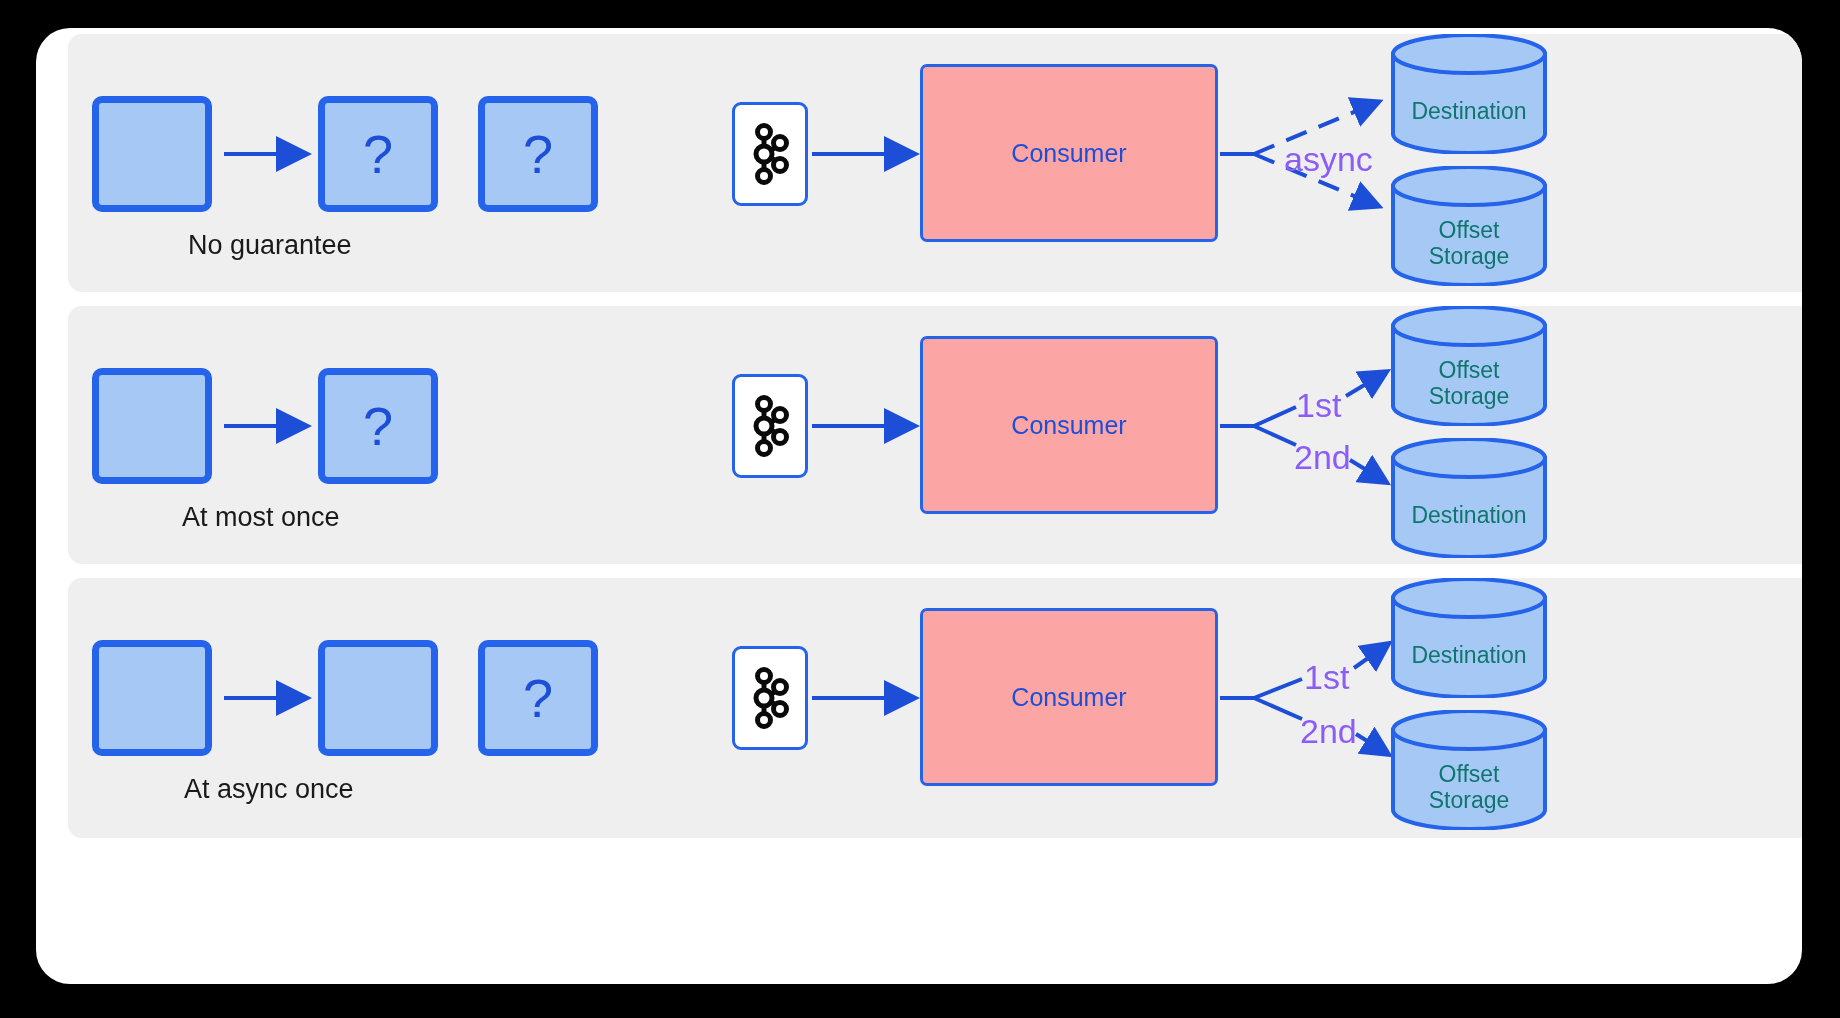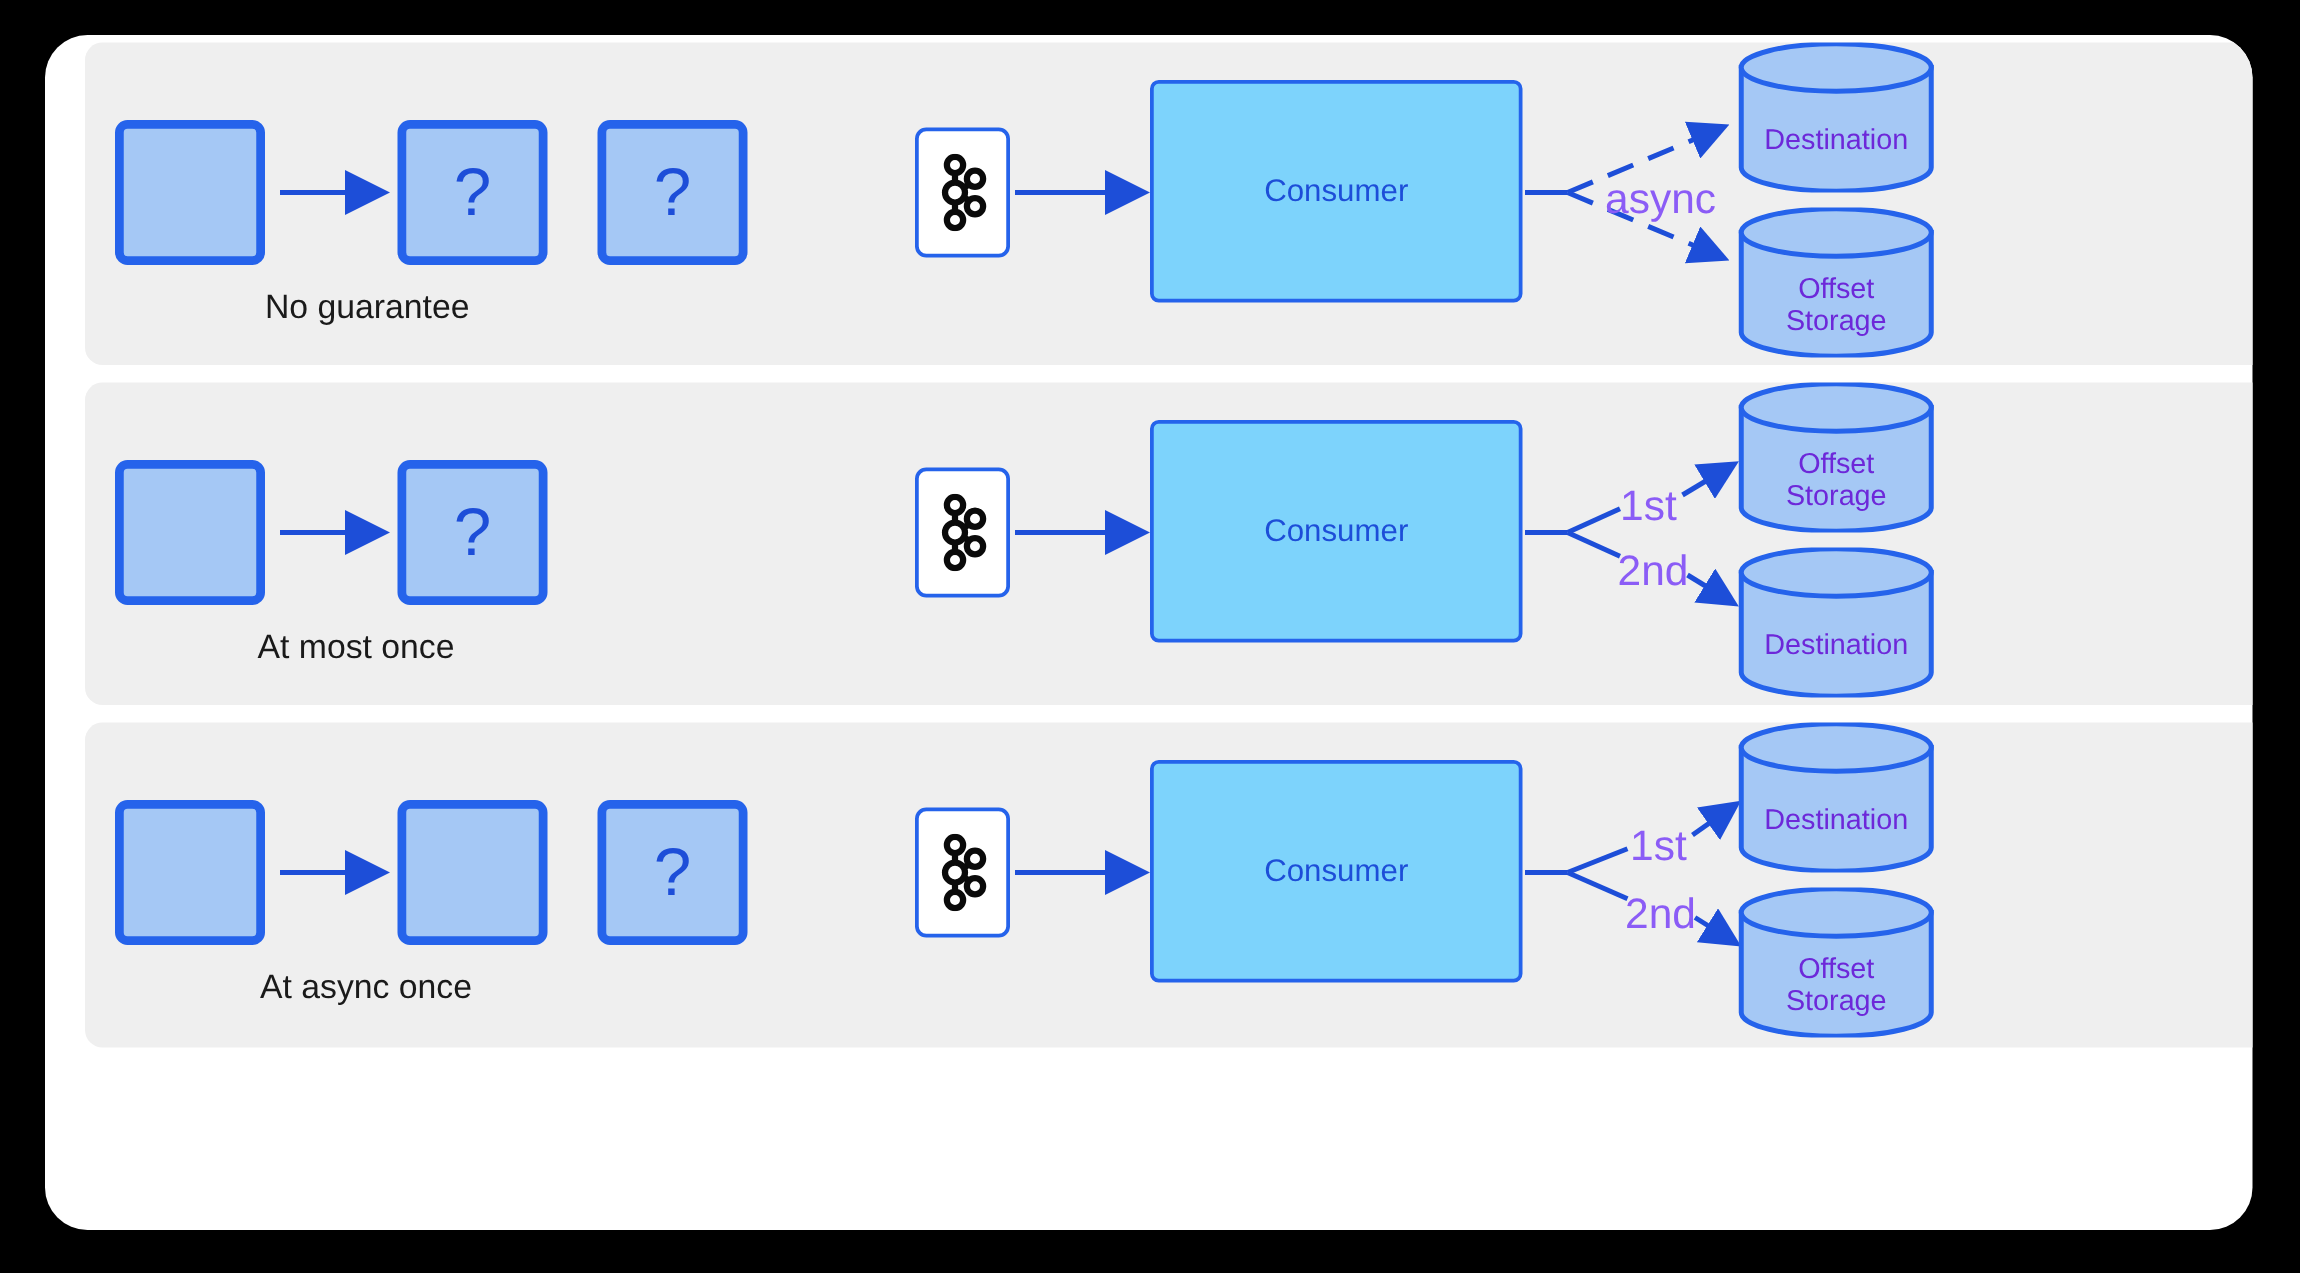--- a/index.html
+++ b/index.html
@@ -63,42 +63,41 @@
     font-family: "Liberation Sans", sans-serif;
   }
 
   
   .caption {
     position: absolute;
     color: #1a1a1a;
     font-size: 27px;
     font-family: "Liberation Sans", sans-serif;
     white-space: nowrap;
-    margin-left: 24px;
   }
 
   
   .kafka-card {
     position: absolute;
     box-sizing: border-box;
     width: 76px;
     height: 104px;
     background: #ffffff;
     border: 3px solid #2563eb;
     border-radius: 9px;
     display: flex;
     align-items: center;
     justify-content: center;
   }
 
   
   .consumer {
     position: absolute;
     box-sizing: border-box;
-    background: #7dd3fc;
+    background: #fca5a5;
     border: 3px solid #2563eb;
     border-radius: 7px;
     display: flex;
     align-items: center;
     justify-content: center;
     color: #1d4ed8;
     font-size: 25px;
     font-family: "Liberation Sans", sans-serif;
   }
 
@@ -111,21 +110,21 @@
   .cyl .cyl-label {
     position: absolute;
     left: 0;
     top: 0;
     width: 158px;
     height: 120px;
     display: flex;
     flex-direction: column;
     align-items: center;
     justify-content: center;
-    color: #6d28d9;
+    color: #0f766e;
     font-size: 23px;
     line-height: 1.12;
     text-align: left;
     font-family: "Liberation Sans", sans-serif;
     pointer-events: none;
   }
 
   
   .edge-label {
     position: absolute;

